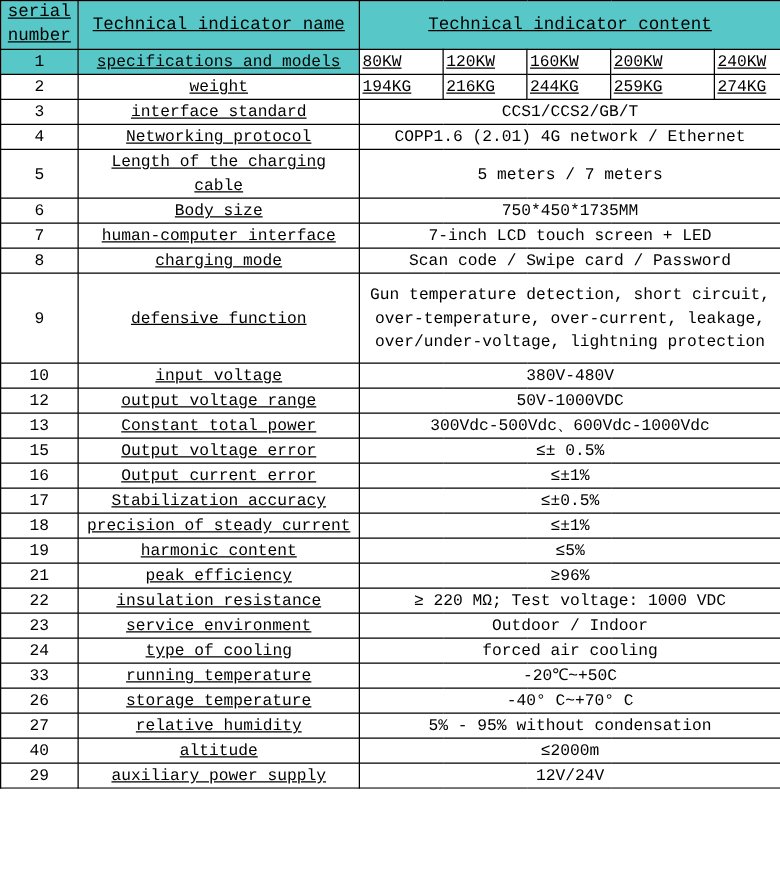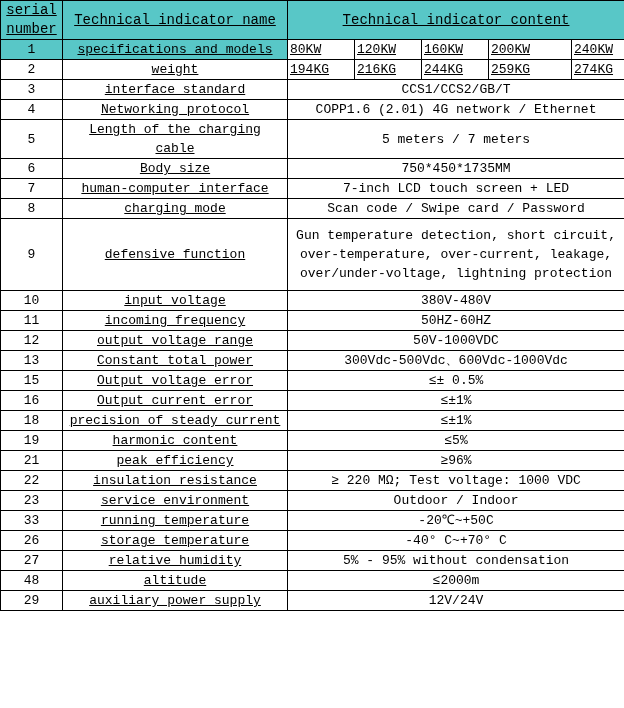--- a/index.html
+++ b/index.html
@@ -126,45 +126,45 @@
           <td colspan="5" class="content tall">Gun temperature detection, short circuit,
 over-temperature, over-current, leakage,
 over/under-voltage, lightning protection</td>
         </tr>
         <tr>
           <td class="serial">10</td>
           <td class="name">input voltage</td>
           <td colspan="5" class="content">380V-480V</td>
         </tr>
         <tr>
-          <td class="serial">11</td>
-          <td class="name">incoming frequency</td>
-          <td colspan="5" class="content">50HZ-60HZ</td>
-        </tr>
-        <tr>
           <td class="serial">12</td>
           <td class="name">output voltage range</td>
           <td colspan="5" class="content">50V-1000VDC</td>
         </tr>
         <tr>
           <td class="serial">13</td>
           <td class="name">Constant total power</td>
           <td colspan="5" class="content">300Vdc-500Vdc、600Vdc-1000Vdc</td>
         </tr>
         <tr>
           <td class="serial">15</td>
           <td class="name">Output voltage error</td>
           <td colspan="5" class="content">≤± 0.5%</td>
         </tr>
         <tr>
           <td class="serial">16</td>
           <td class="name">Output current error</td>
           <td colspan="5" class="content">≤±1%</td>
         </tr>
         <tr>
+          <td class="serial">17</td>
+          <td class="name">Stabilization accuracy</td>
+          <td colspan="5" class="content">≤±0.5%</td>
+        </tr>
+        <tr>
           <td class="serial">18</td>
           <td class="name">precision of steady current</td>
           <td colspan="5" class="content">≤±1%</td>
         </tr>
         <tr>
           <td class="serial">19</td>
           <td class="name">harmonic content</td>
           <td colspan="5" class="content">≤5%</td>
         </tr>
         <tr>
@@ -176,36 +176,41 @@
           <td class="serial">22</td>
           <td class="name">insulation resistance</td>
           <td colspan="5" class="content">≥ 220 MΩ; Test voltage: 1000 VDC</td>
         </tr>
         <tr>
           <td class="serial">23</td>
           <td class="name">service environment</td>
           <td colspan="5" class="content">Outdoor / Indoor</td>
         </tr>
         <tr>
+          <td class="serial">24</td>
+          <td class="name">type of cooling</td>
+          <td colspan="5" class="content">forced air cooling</td>
+        </tr>
+        <tr>
           <td class="serial">33</td>
           <td class="name">running temperature</td>
           <td colspan="5" class="content">-20℃~+50C</td>
         </tr>
         <tr>
           <td class="serial">26</td>
           <td class="name">storage temperature</td>
           <td colspan="5" class="content">-40° C~+70° C</td>
         </tr>
         <tr>
           <td class="serial">27</td>
           <td class="name">relative humidity</td>
           <td colspan="5" class="content">5% - 95% without condensation</td>
         </tr>
         <tr>
-          <td class="serial">48</td>
+          <td class="serial">40</td>
           <td class="name">altitude</td>
           <td colspan="5" class="content">≤2000m</td>
         </tr>
         <tr>
           <td class="serial">29</td>
           <td class="name">auxiliary power supply</td>
           <td colspan="5" class="content">12V/24V</td>
         </tr>
       </tbody>
   </table>

